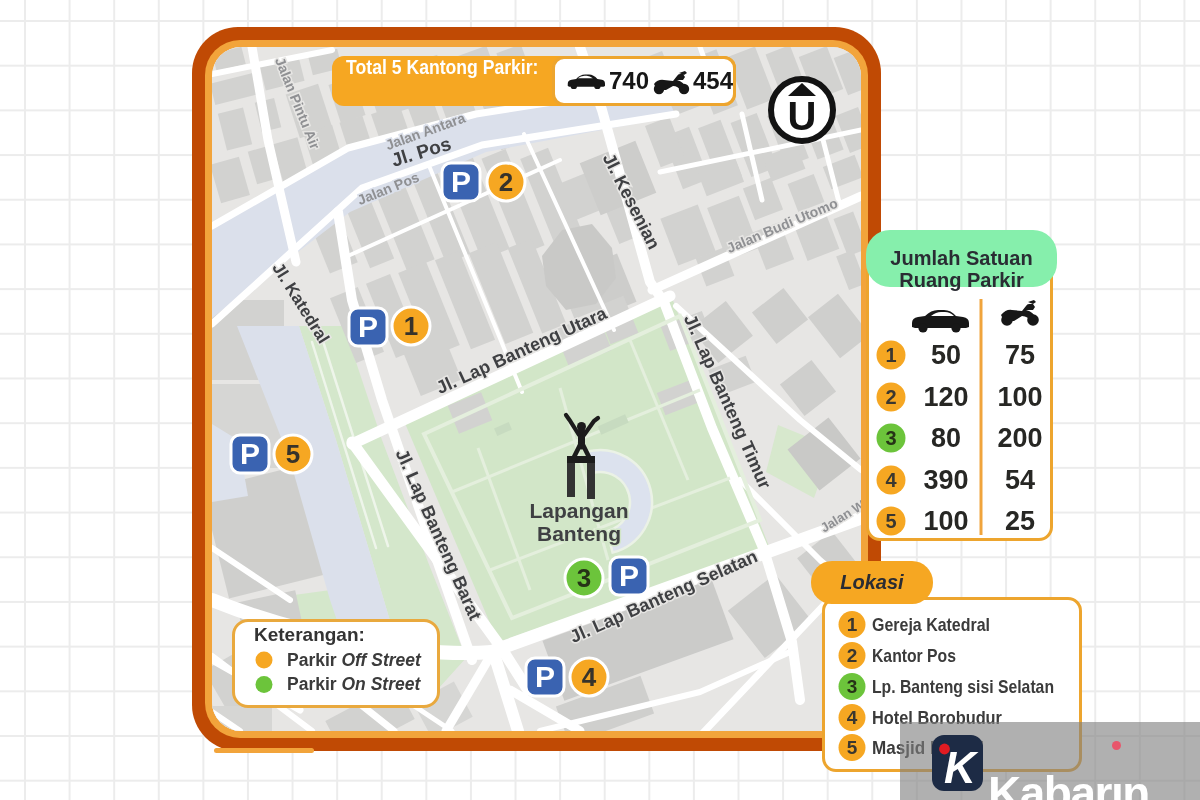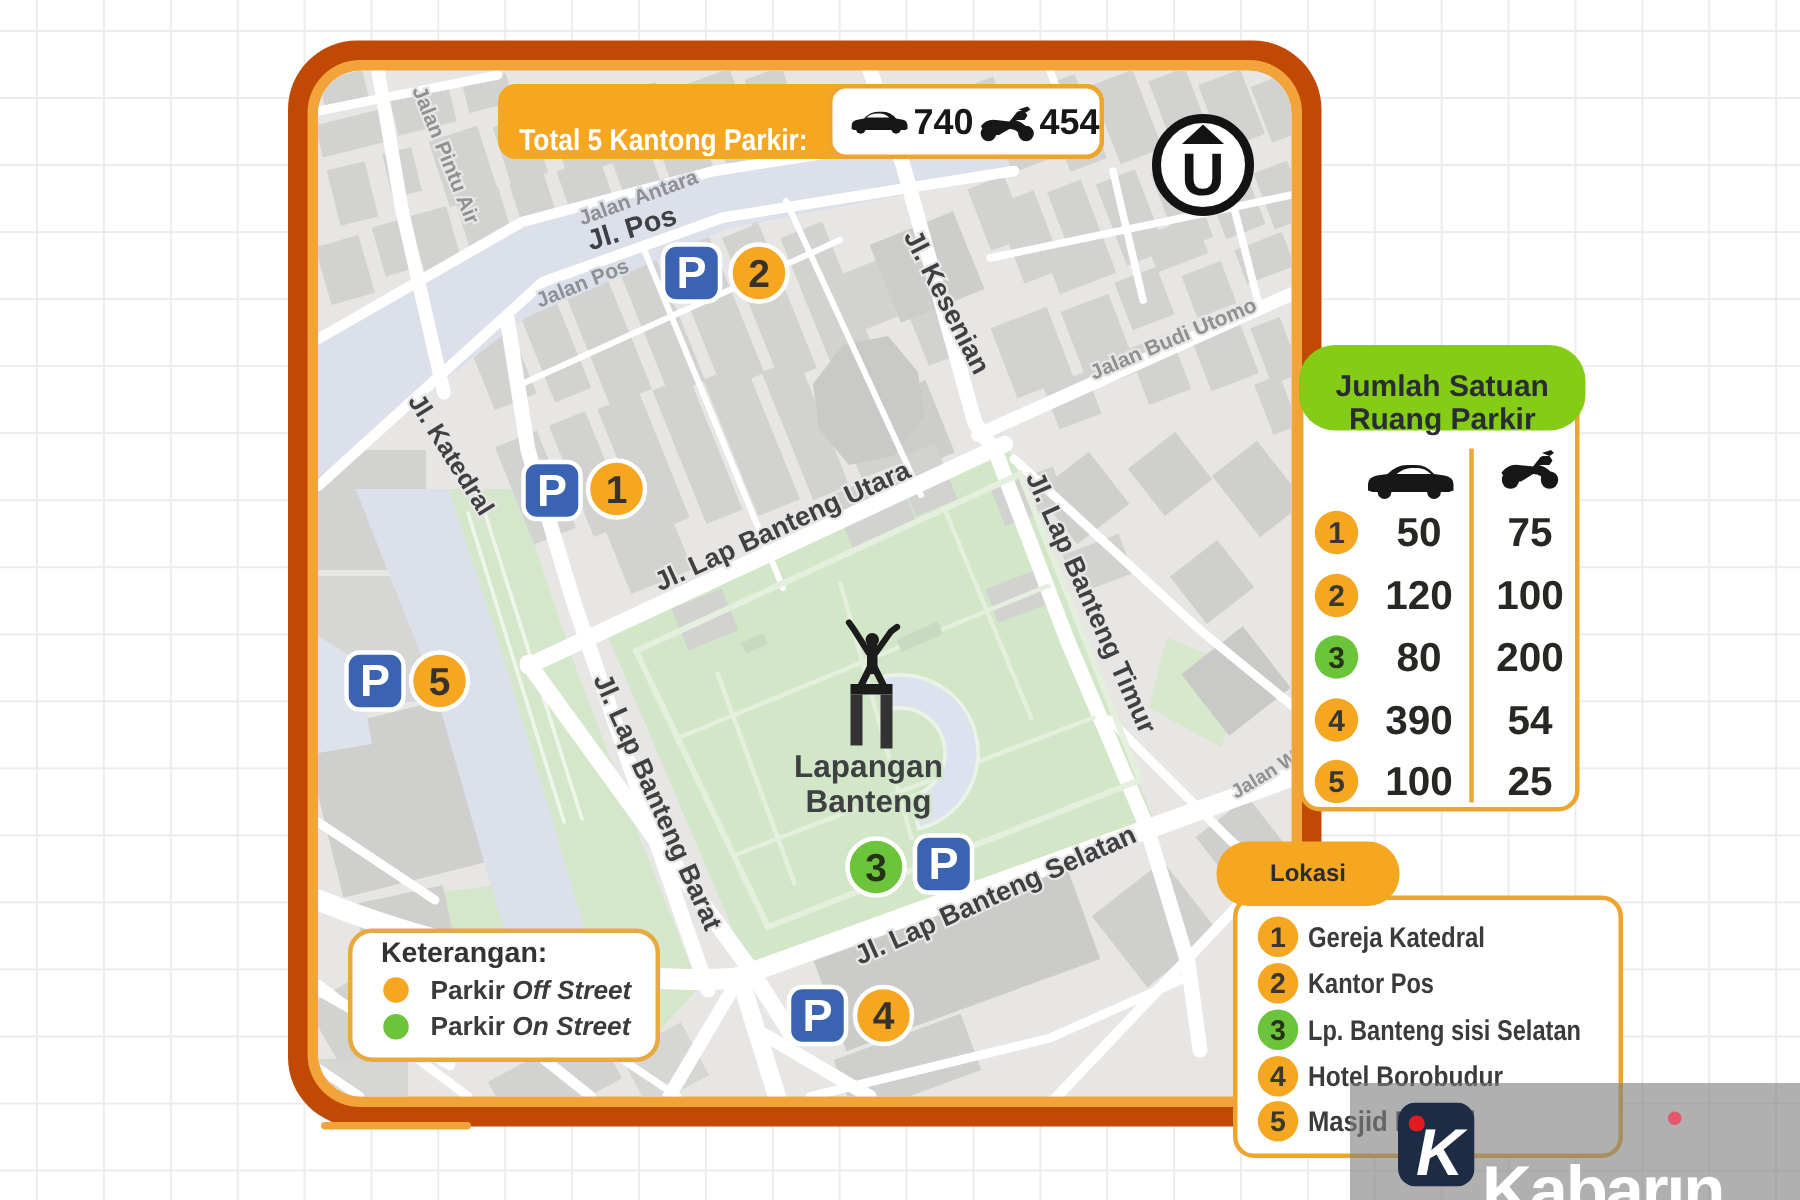--- a/index.html
+++ b/index.html
@@ -284,21 +284,21 @@
     <rect x="526" y="658" width="38" height="38" rx="9" fill="#3a63b1" stroke="#fff" stroke-width="3"></rect>
     <text x="545" y="687" text-anchor="middle" font-size="30" font-weight="bold" fill="#fff">P</text>
     <circle cx="589" cy="677" r="19" fill="#f6a722" stroke="#fff" stroke-width="3"></circle>
     <text x="589" y="686" text-anchor="middle" font-size="26" font-weight="bold" fill="#37332b">4</text>
   </g>
 </svg>
 </div>
 
 <div class="abs" style="left:332px;top:56px;width:404px;height:50px;background:#f6a722;border-radius:12px;"></div>
 
-<div class="abs" style="left:332px;top:56px;width:220px;height:50px;display:flex;align-items:flex-end;justify-content:center;color:#fff;font-weight:bold;font-size:20px;">
+<div class="abs" style="left:332px;top:56px;width:220px;height:50px;display:flex;align-items:flex-start;justify-content:center;color:#fff;font-weight:bold;font-size:20px;">
     <span style="transform:scaleX(0.88);white-space:nowrap;">Total 5 Kantong Parkir:</span>
   </div>
 
 <div class="abs" style="left:552px;top:56px;width:184px;height:50px;background:#fff;border:3px solid #eda52e;border-radius:12px;box-sizing:border-box;"></div>
 
 <svg class="abs" style="left:552px;top:56px;z-index:2;" width="184" height="50" viewBox="0 0 184 50">
   <g fill="#171717" transform="translate(15,17) scale(0.76)">
     <path d="M1 14 q0 -4 5 -5 l6 -1 q5 -6 12 -6 l5 0 q6 0 11 6 l6 1 q4 1 4 5 l0 3 -2 1 -45 0 -2 -1 z"></path>
     <circle cx="9" cy="17" r="4.2"></circle>
       <circle cx="40" cy="17" r="4.2"></circle>
@@ -314,21 +314,21 @@
   <text x="141" y="33" font-size="24" font-weight="bold" fill="#171717" font-family="Liberation Sans, sans-serif">454</text>
 </svg>
 
 <div class="abs" style="left:768px;top:76px;width:68px;height:68px;background:#fff;border:6px solid #131313;border-radius:50%;box-sizing:border-box;z-index:2;"></div>
 
 <svg class="abs" style="left:768px;top:76px;z-index:3;" width="68" height="68" viewBox="0 0 68 68">
   <path d="M34 7 L48 20 L20 20 Z" fill="#131313"></path>
   <text x="34" y="54" text-anchor="middle" font-size="40" font-weight="bold" fill="#131313" font-family="Liberation Sans, sans-serif">U</text>
 </svg>
 
-<div class="abs" style="left:866px;top:230px;width:191px;height:57px;background:#84cc16;border-radius:24px;z-index:3;display:flex;align-items:center;justify-content:center;text-align:center;font-weight:bold;font-size:20px;color:#2a2c33;line-height:22px;padding-top:20px;box-sizing:border-box;">Jumlah Satuan<br>Ruang Parkir</div>
+<div class="abs" style="left:866px;top:230px;width:191px;height:57px;background:#86efac;border-radius:24px;z-index:3;display:flex;align-items:center;justify-content:center;text-align:center;font-weight:bold;font-size:20px;color:#2a2c33;line-height:22px;padding-top:20px;box-sizing:border-box;">Jumlah Satuan<br>Ruang Parkir</div>
 
 <div class="abs" style="left:866px;top:260px;width:187px;height:281px;background:#fff;border:3px solid #eda52e;border-radius:14px;box-sizing:border-box;z-index:2;"></div>
 
 <svg class="abs" style="left:872px;top:287px;z-index:3;" width="181" height="252" viewBox="0 0 181 252">
 
   <line x1="109" y1="12" x2="109" y2="248" stroke="#f0a43c" stroke-width="3"></line>
 
   <g fill="#171717" transform="translate(38,16)">
     <path d="M2 20 q0 -5 6 -6 l7 -1 q6 -6 13 -6 l6 0 q7 0 12 6 l7 1 q6 1 6 6 l0 4 -3 1 -51 0 -3 -1 z"></path>
     <circle cx="13" cy="25" r="4.6"></circle>
@@ -364,21 +364,21 @@
     <text x="74" y="202" text-anchor="middle" font-size="27" fill="#272724">390</text>
     <text x="148" y="202" text-anchor="middle" font-size="27" fill="#272724">54</text>
 
     <circle cx="19" cy="234" r="14.5" fill="#f6a722"></circle>
     <text x="19" y="241" text-anchor="middle" font-size="20" fill="#3a3730">5</text>
     <text x="74" y="243" text-anchor="middle" font-size="27" fill="#272724">100</text>
     <text x="148" y="243" text-anchor="middle" font-size="27" fill="#272724">25</text>
   </g>
 </svg>
 
-<div class="abs" style="left:811px;top:561px;width:122px;height:43px;background:#f6a722;border-radius:21px;z-index:3;display:flex;align-items:center;justify-content:center;font-weight:bold;font-size:16px;color:#2a2c33;">Lokasi</div>
+<div class="abs" style="left:811px;top:561px;width:122px;height:43px;background:#f6a722;border-radius:21px;z-index:3;display:flex;align-items:center;justify-content:center;font-weight:bold;font-size:20px;color:#2a2c33;font-style:italic;">Lokasi</div>
 
 <div class="abs" style="left:822px;top:597px;width:260px;height:175px;background:#fff;border:3px solid #eda52e;border-radius:14px;box-sizing:border-box;z-index:2;"></div>
 
 <svg class="abs" style="left:822px;top:597px;z-index:3;" width="260" height="175" viewBox="0 0 260 175">
   <g font-family="Liberation Sans, sans-serif" font-weight="bold">
 
     <circle cx="30" cy="27.5" r="13.5" fill="#f6a722"></circle>
     <text x="30" y="34" text-anchor="middle" font-size="19" fill="#3a3730">1</text>
     <text x="50" y="34" font-size="19" fill="#3b3b3b" textLength="118" lengthAdjust="spacingAndGlyphs">Gereja Katedral</text>
 

